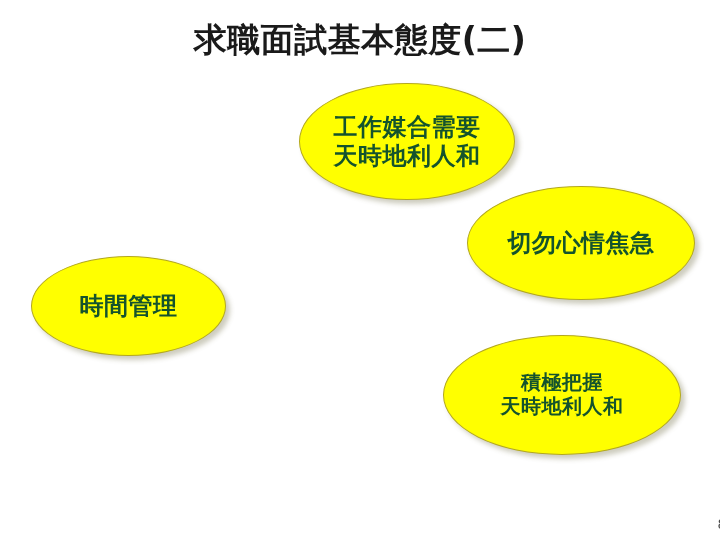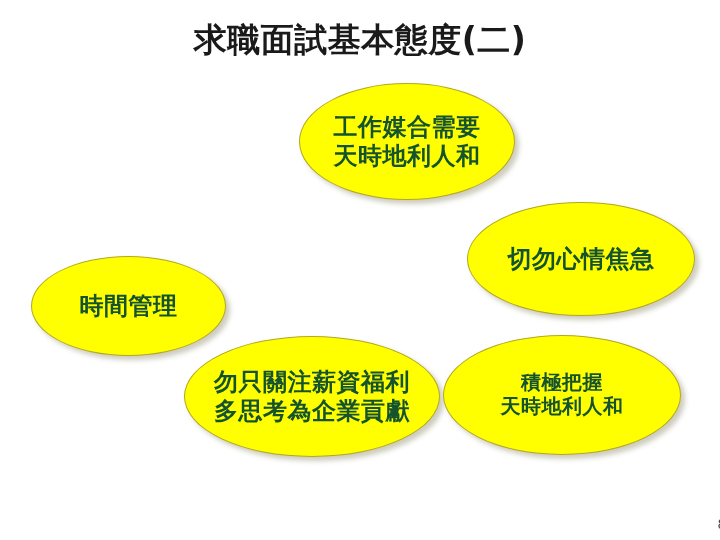--- a/index.html
+++ b/index.html
@@ -49,21 +49,21 @@
   .oval-line {
     color: #14532d;
     font-weight: bold;
     line-height: 1.18;
     white-space: nowrap;
     letter-spacing: 0.5px;
   }
   
   #oval-networking      { left: 80px;  top: 119px; width: 206px; height: 106px; }
   #oval-matching        { left: 299px; top: 83px;  width: 216px; height: 117px; }
-  #oval-patience        { left: 467px; top: 202px; width: 228px; height: 114px; text-align: center; }
+  #oval-patience        { left: 467px; top: 186px; width: 228px; height: 114px; text-align: center; }
   #oval-time-mgmt       { left: 31px;  top: 256px; width: 195px; height: 100px; }
   #oval-contribution    { left: 184px; top: 336px; width: 256px; height: 121px; }
   #oval-seize-chance    { left: 443px; top: 335px; width: 238px; height: 120px; }
 
   #oval-networking   .oval-line { font-size: 25px; }
   #oval-matching     .oval-line { font-size: 24px; }
   #oval-patience     .oval-line { font-size: 24px; }
   #oval-time-mgmt    .oval-line { font-size: 24px; }
   #oval-contribution .oval-line { font-size: 24px; }
   #oval-seize-chance .oval-line { font-size: 20px; }
@@ -92,24 +92,20 @@
   </div>
 
   <div class="oval" id="oval-patience">
     <div class="oval-line">切勿心情焦急</div>
   </div>
 
   <div class="oval" id="oval-time-mgmt">
     <div class="oval-line">時間管理</div>
   </div>
 
-  <div class="oval" id="oval-contribution">
-    <div class="oval-line">勿只關注薪資福利</div>
-    <div class="oval-line">多思考為企業貢獻</div>
-  </div>
 
   <div class="oval" id="oval-seize-chance">
     <div class="oval-line">積極把握</div>
     <div class="oval-line">天時地利人和</div>
   </div>
 
   <div class="page-number">80</div>
 
 </div>
 

